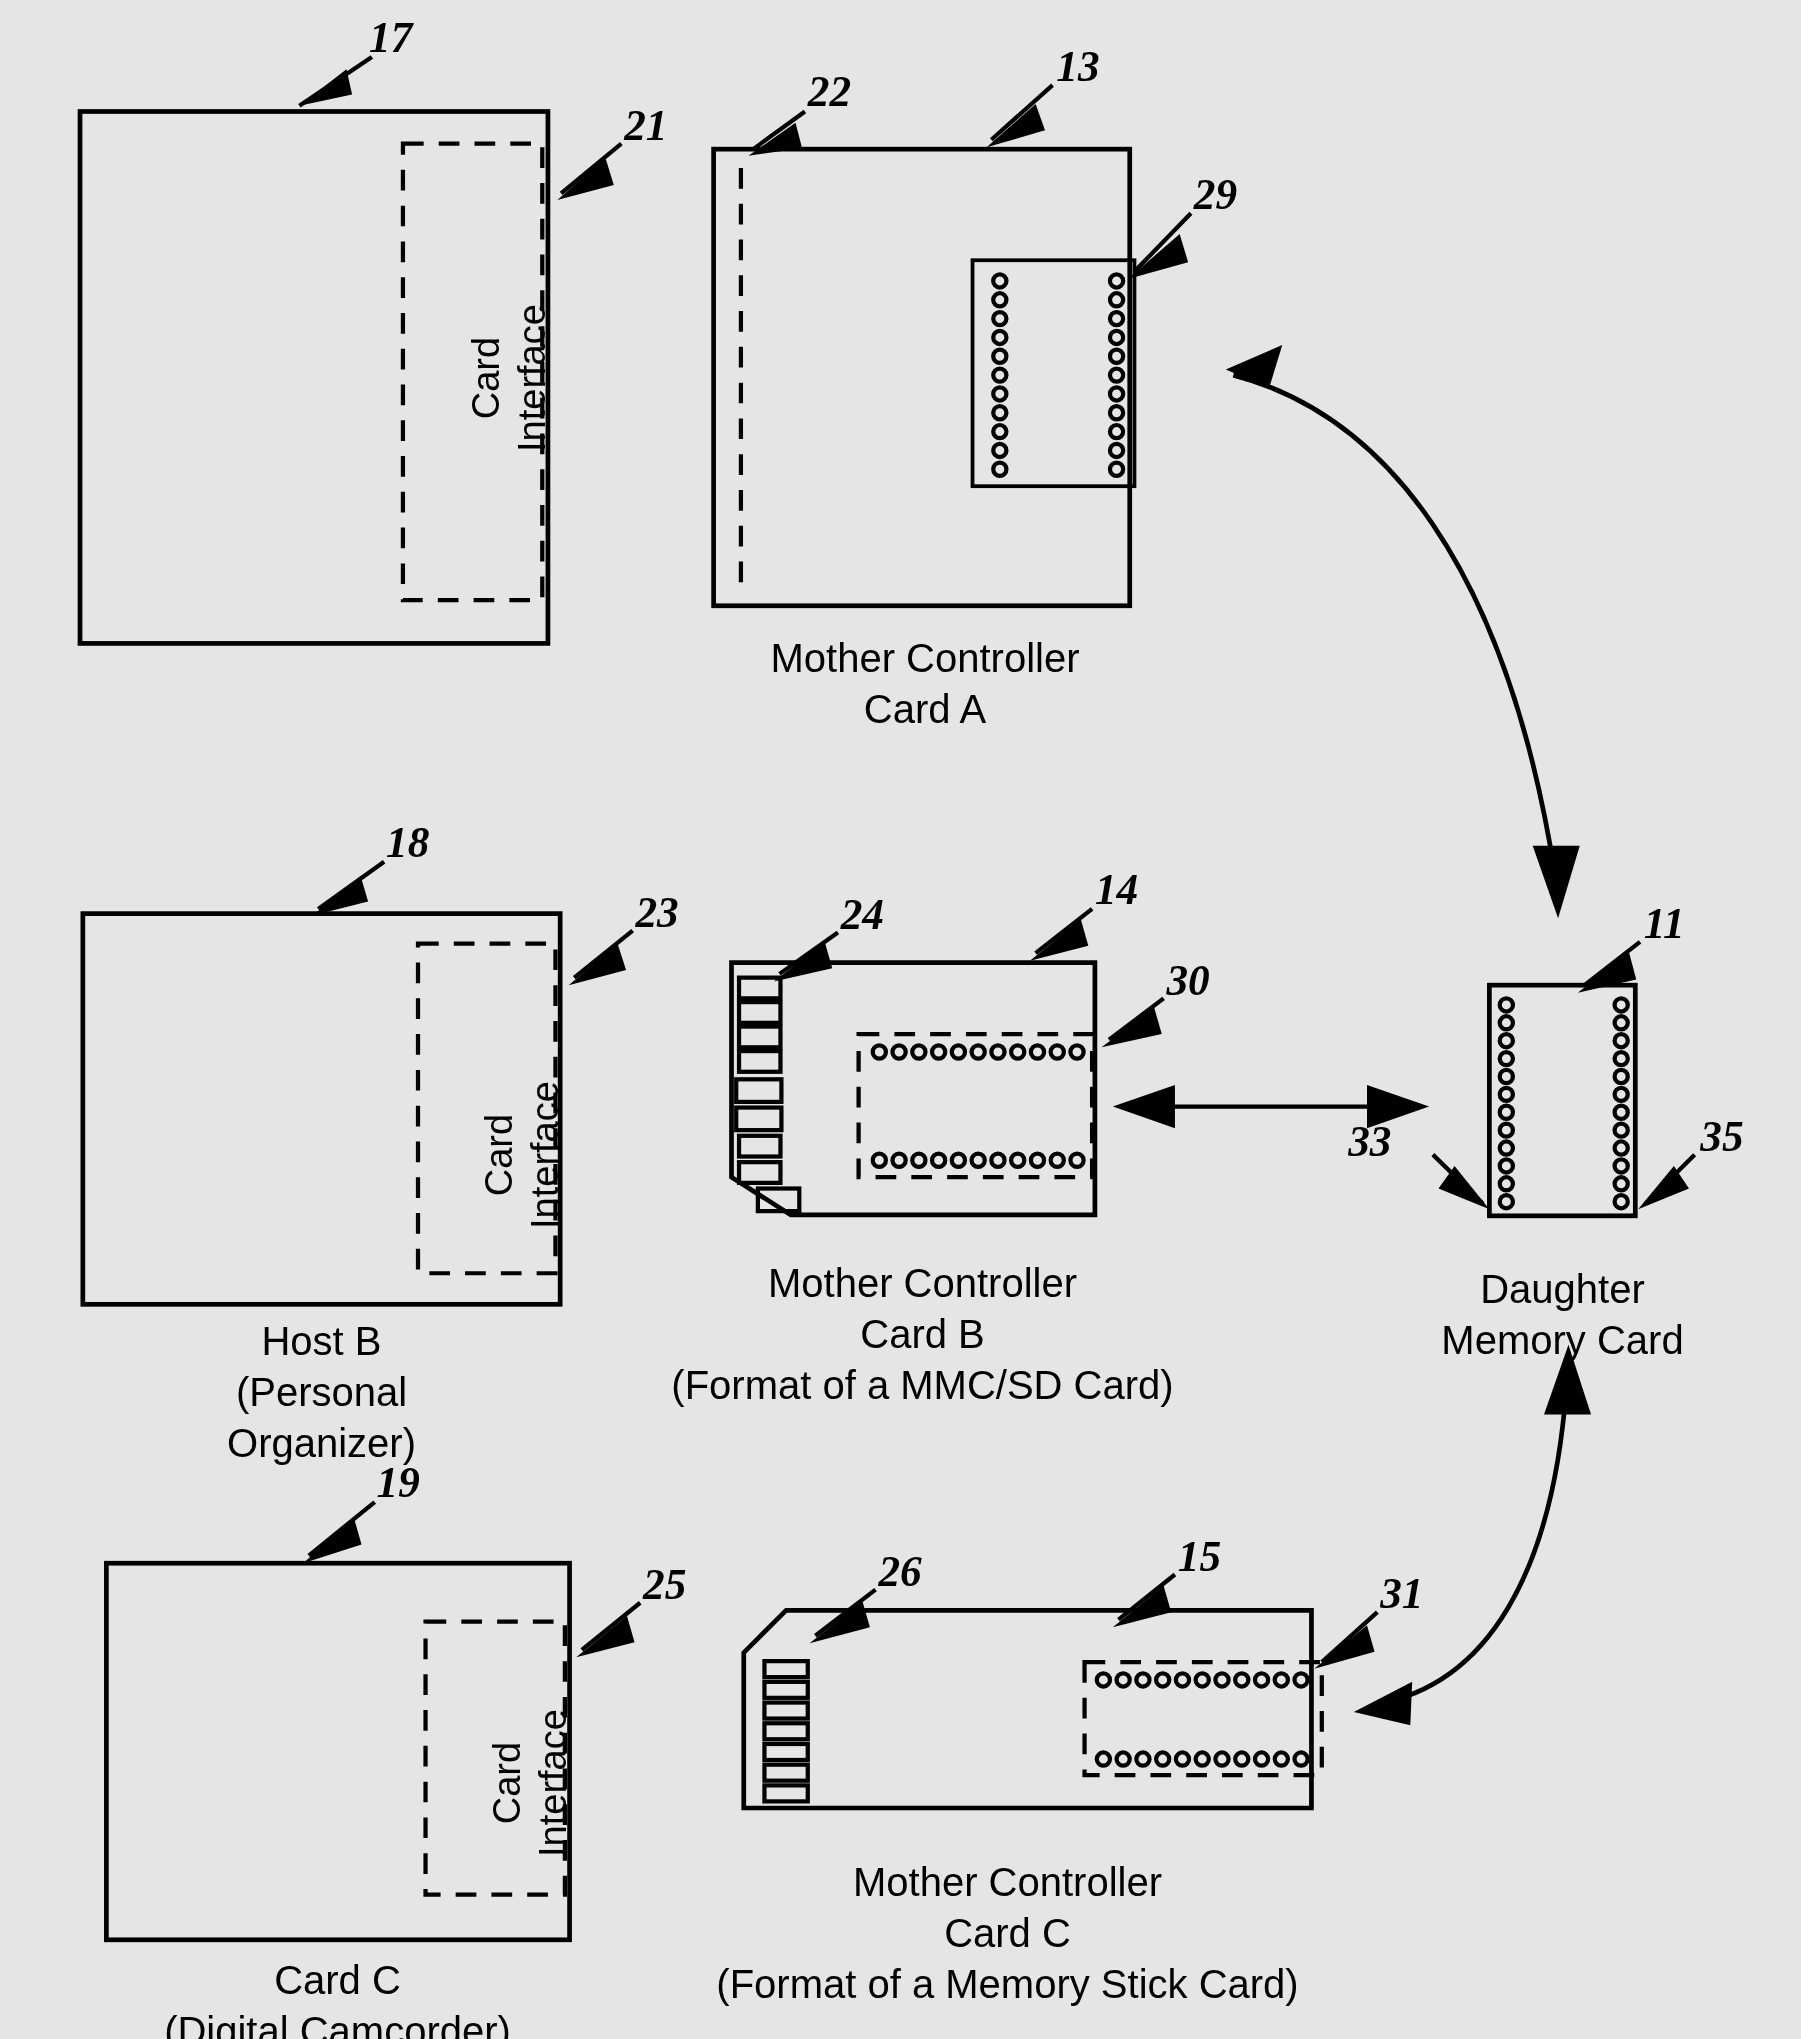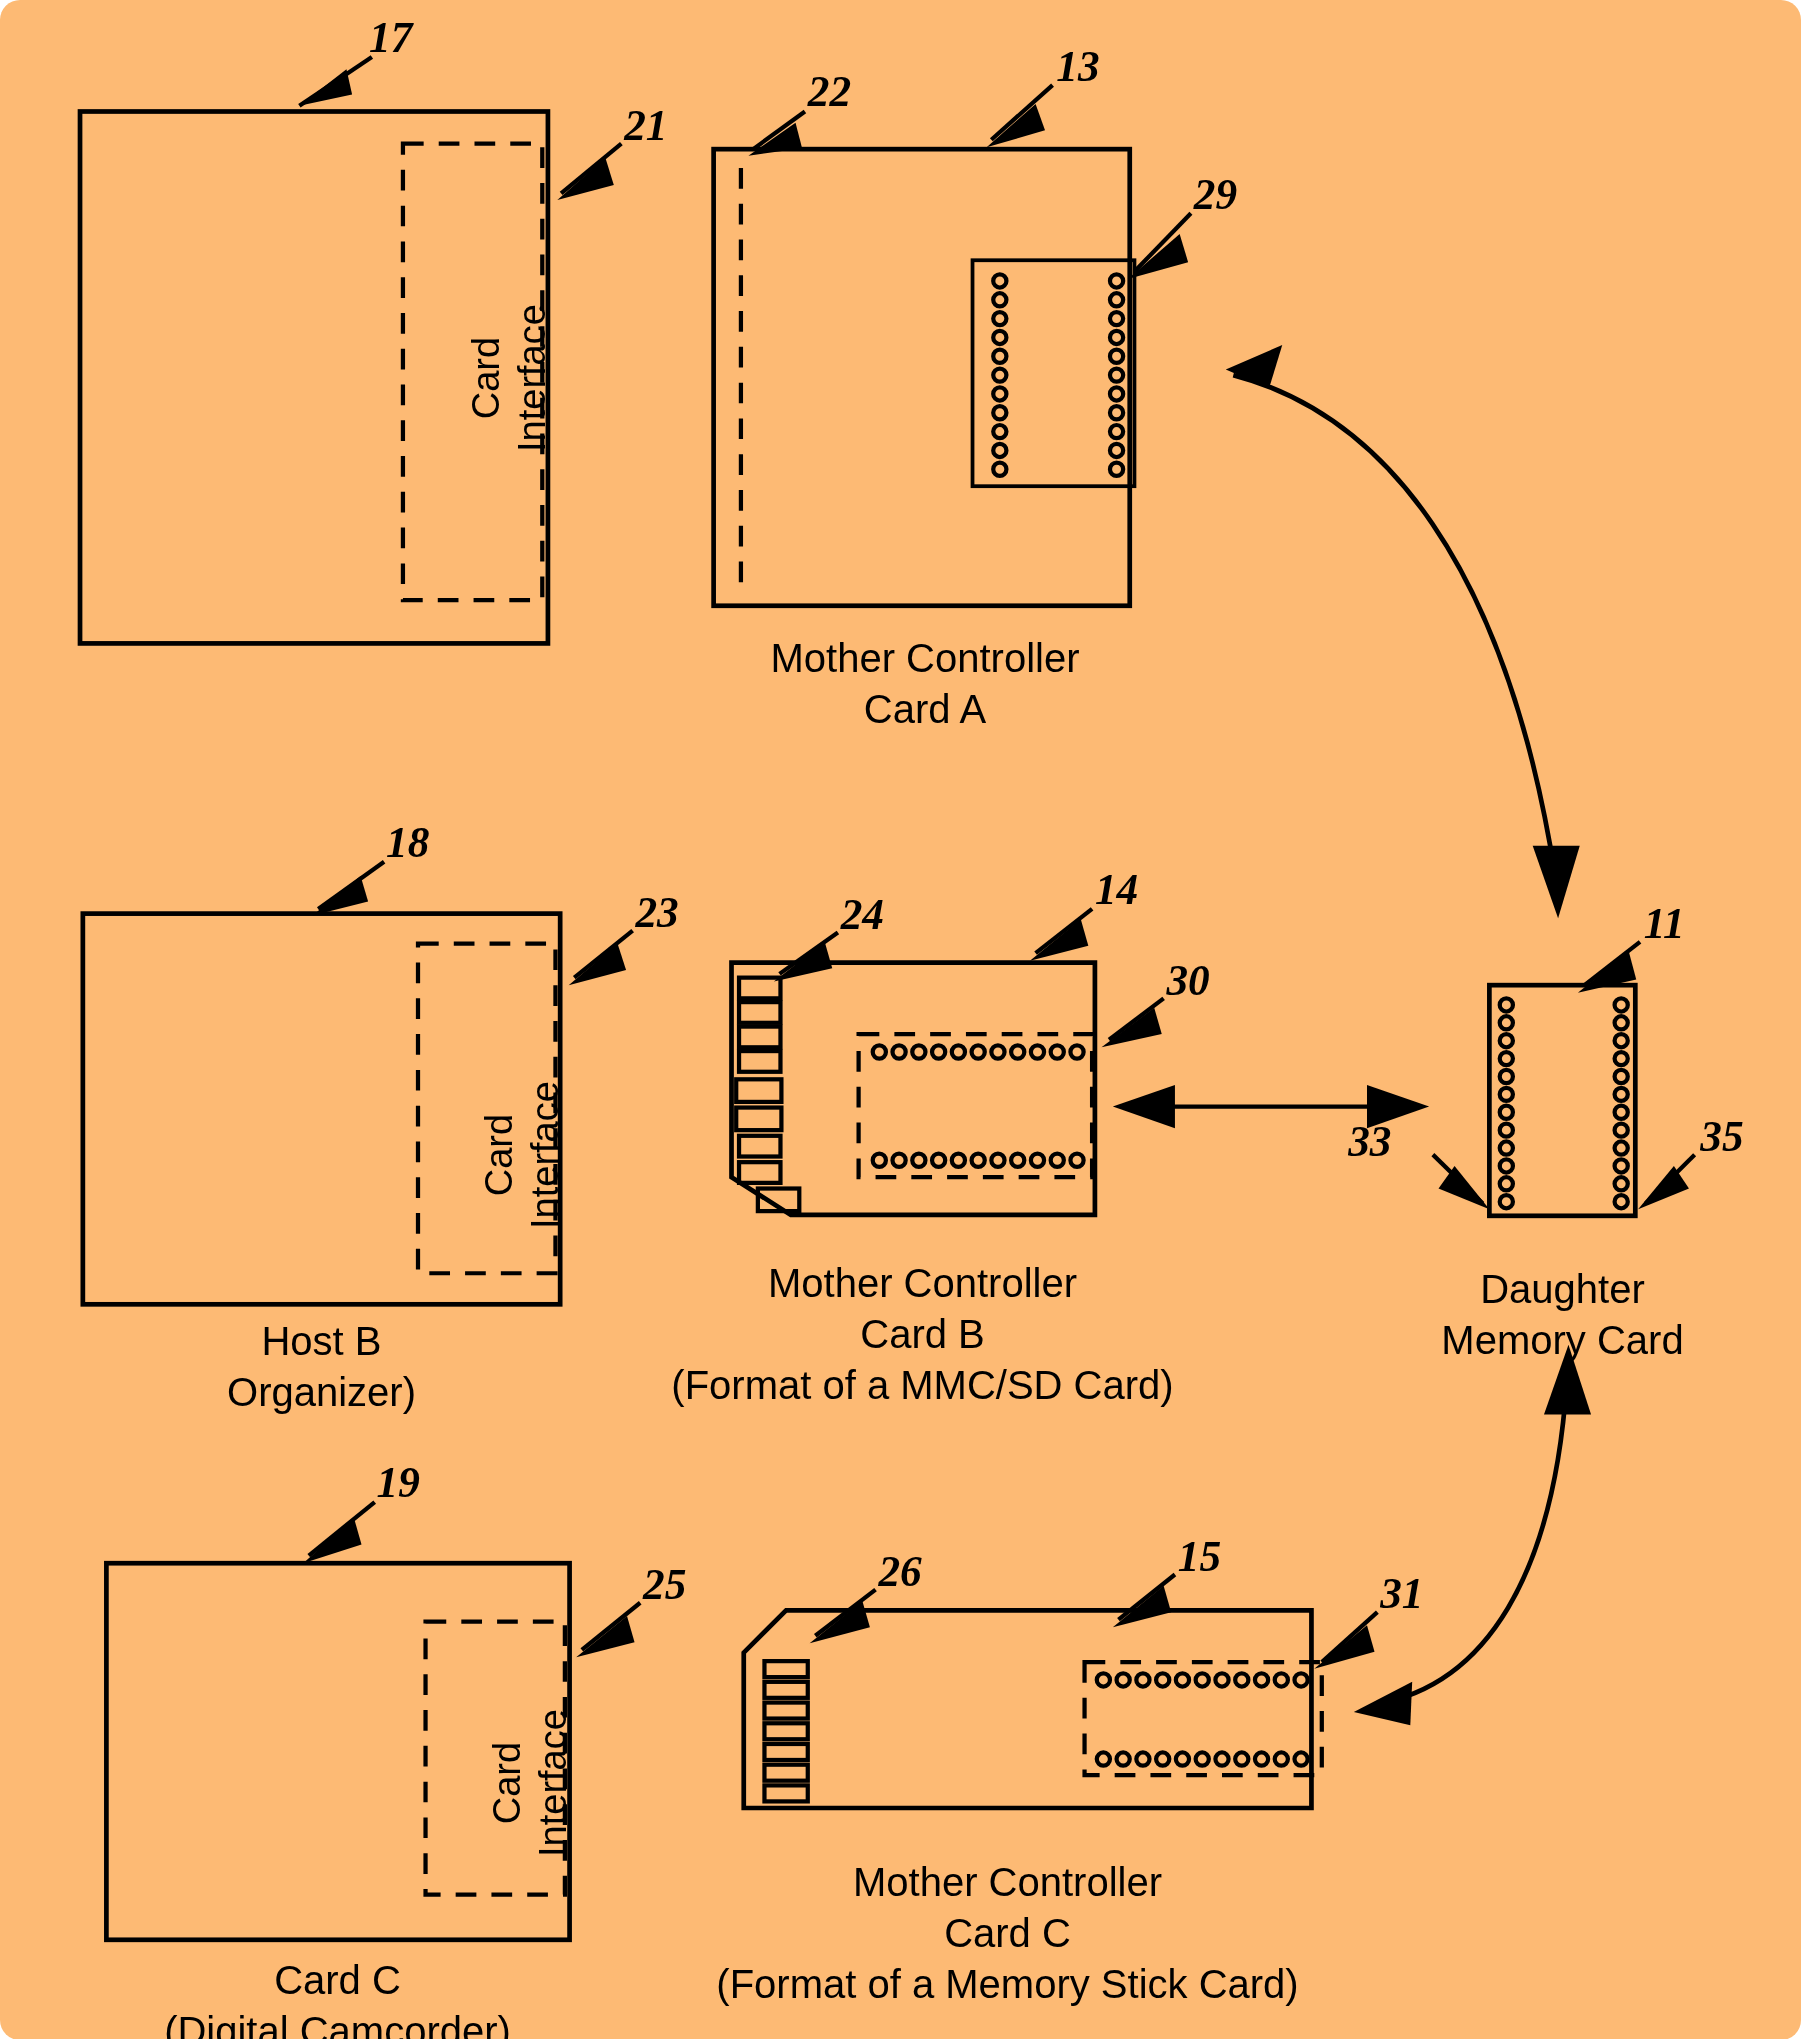--- a/index.html
+++ b/index.html
@@ -8,23 +8,22 @@
     background: #ffffff;
   }
   body {
     font-family: "Liberation Sans", sans-serif;
     color: #000000;
   }
   #figure {
     position: relative;
     width: 1801px;
     height: 2040px;
-    background: #fdba74;
+    background: #e5e5e5;
     overflow: hidden;
-    border-radius: 20px;
   }
   svg#canvas {
     position: absolute;
     left: 0;
     top: 0;
     width: 1801px;
     height: 2040px;
   }
   .solid-box {
     fill: none;
@@ -390,20 +389,21 @@
   <div class="caption" style="left:80px; top:659px; width:471px;">
   </div>
 
   <div class="caption" style="left:574px; top:633px; width:702px;">
     <div>Mother Controller</div>
     <div>Card A</div>
   </div>
 
   <div class="caption" style="left:83px; top:1316px; width:477px;">
     <div>Host B</div>
+    <div>(Personal</div>
     <div>Organizer)</div>
   </div>
 
   <div class="caption" style="left:593px; top:1258px; width:659px;">
     <div>Mother Controller</div>
     <div>Card B</div>
     <div>(Format of a MMC/SD Card)</div>
   </div>
 
   <div class="caption" style="left:1412px; top:1224px; width:301px;margin-top:40px;">

